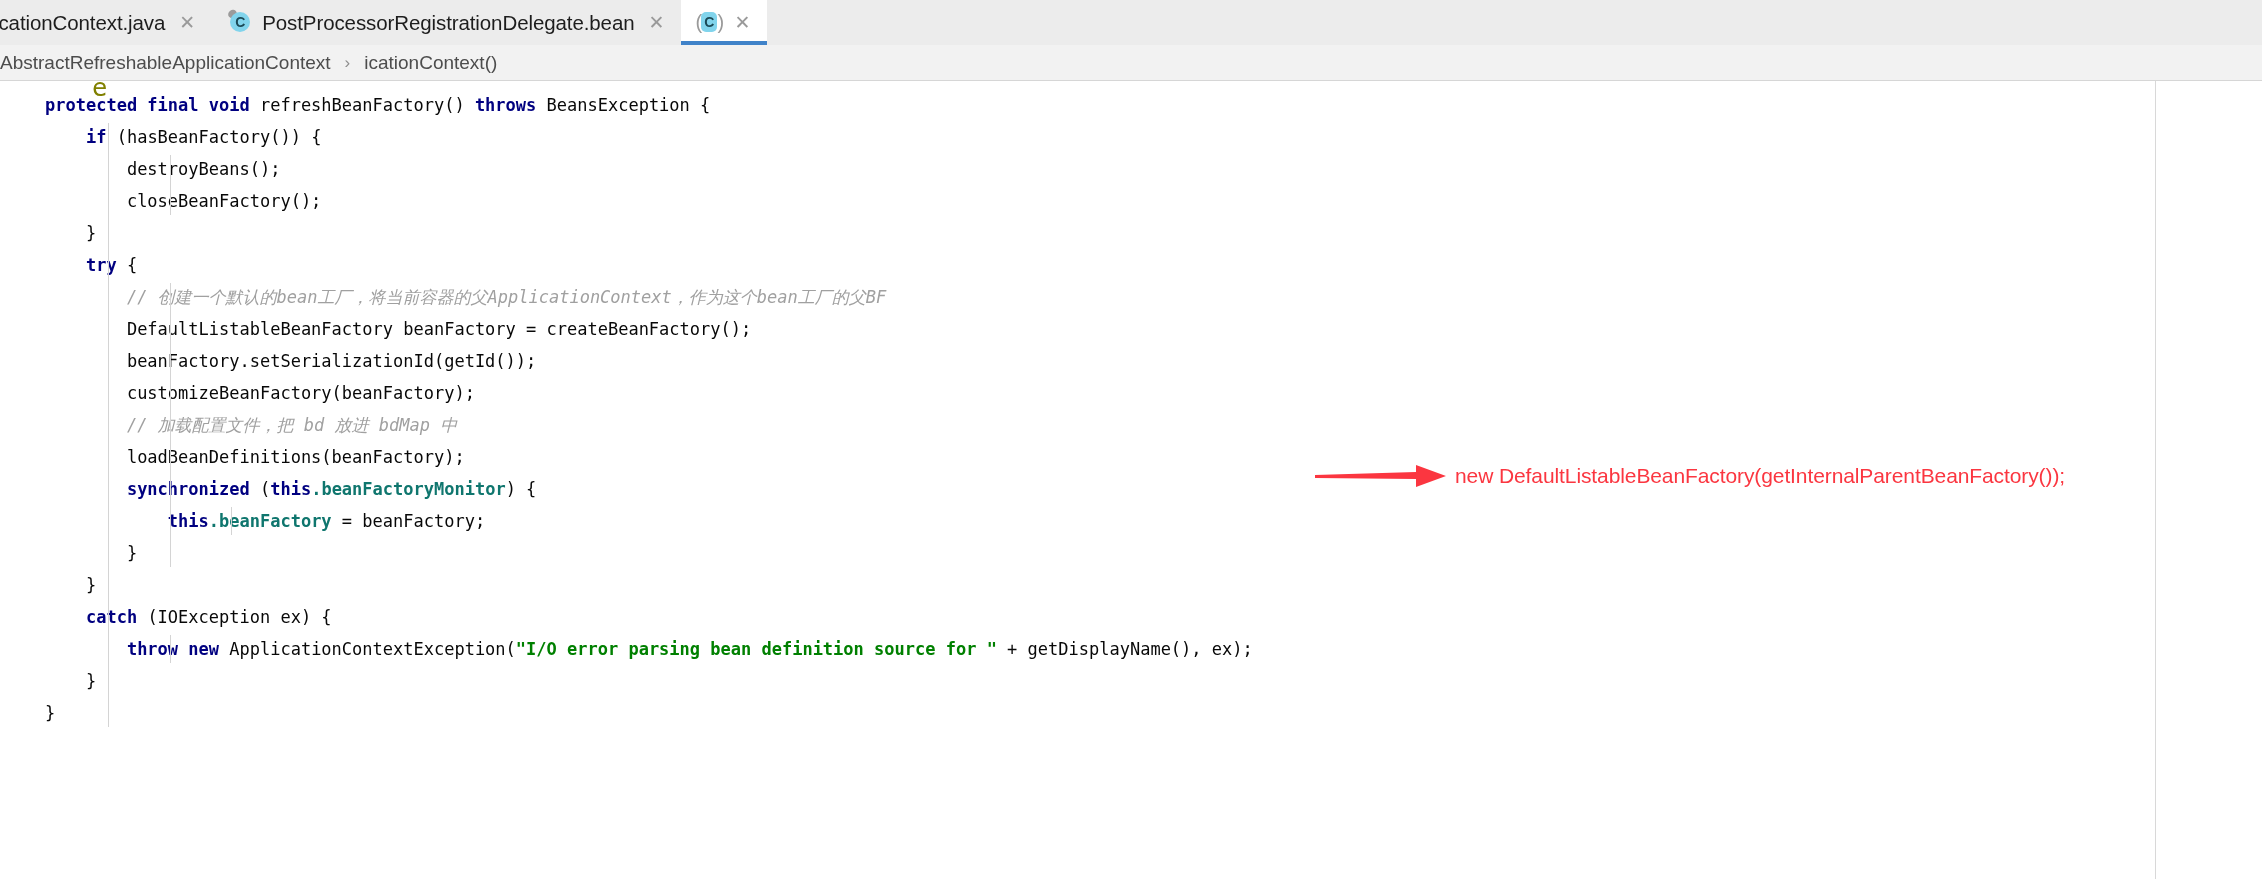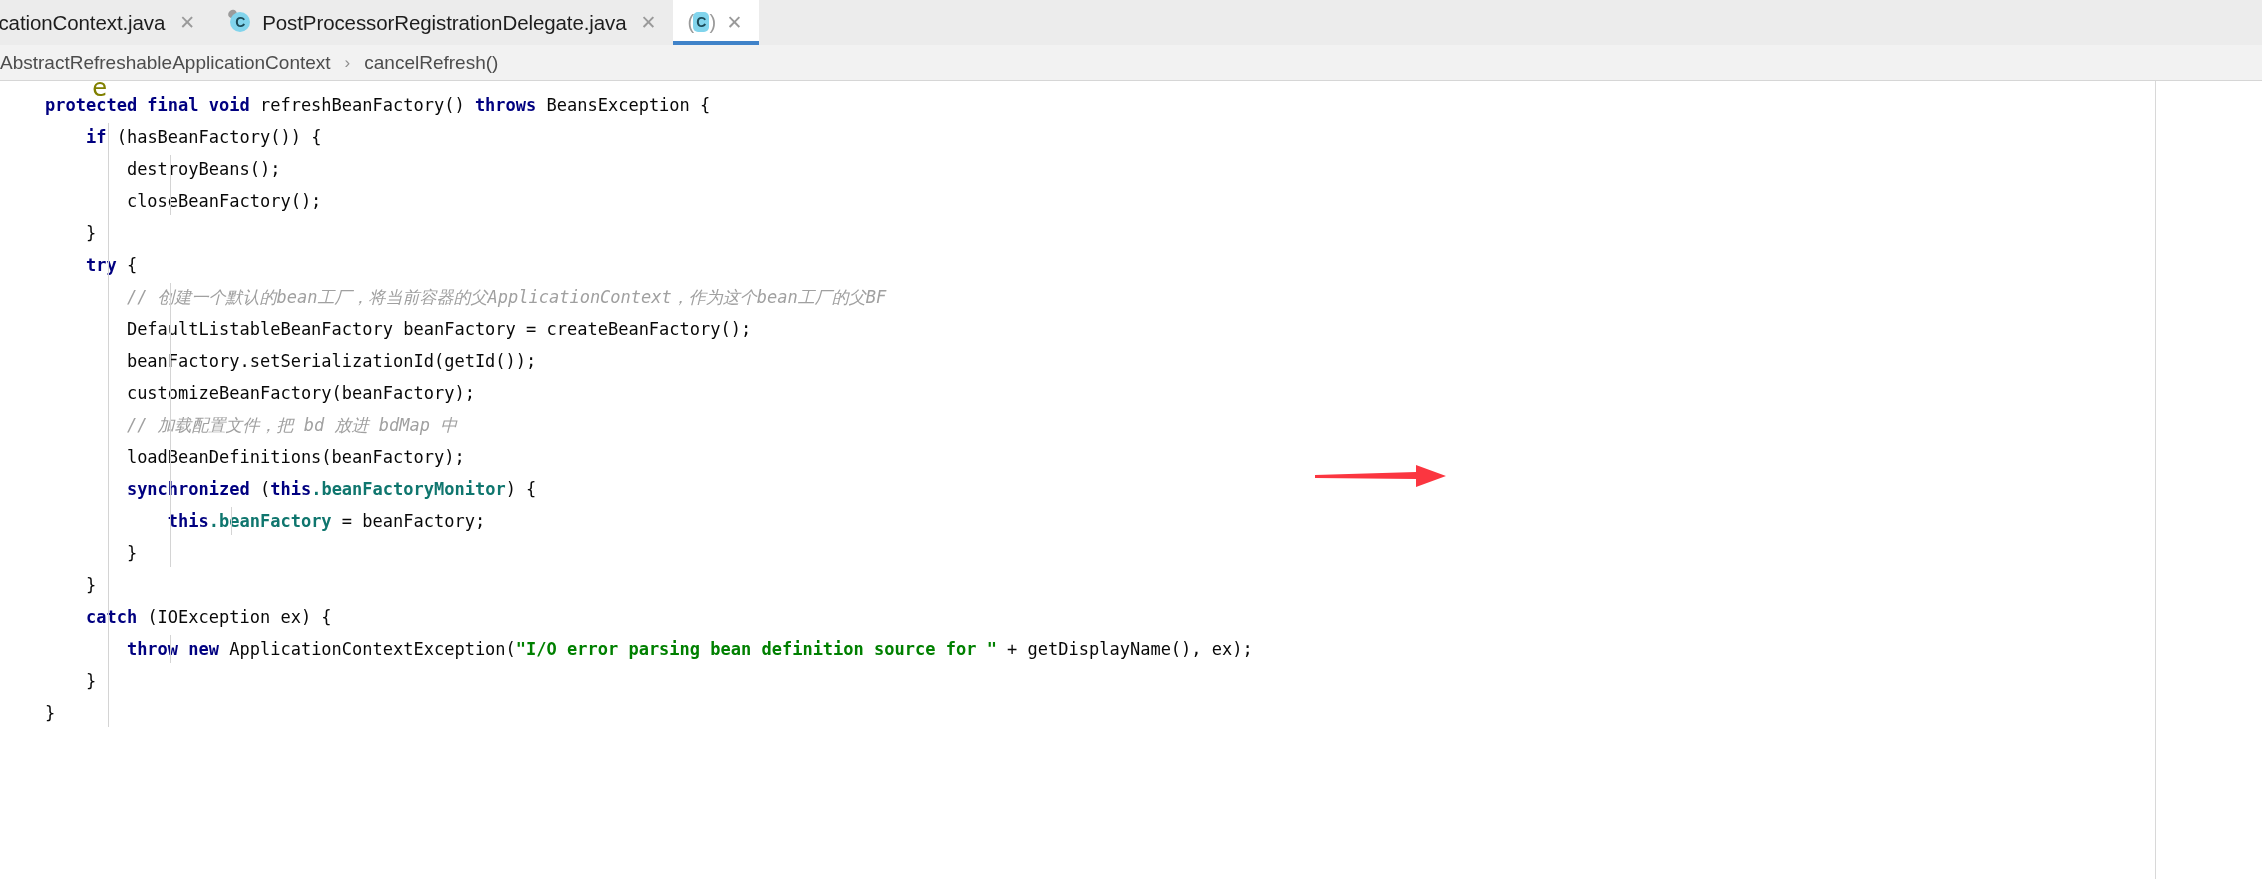--- a/index.html
+++ b/index.html
@@ -218,48 +218,49 @@
   <div class="tab first-clipped">
     <span class="tab-label">icationContext.java</span>
     <span class="tab-close">✕</span>
   </div>
 
   <div class="tab">
     <span class="cls-icon">
       <span class="badge"></span>
       <span class="disc">C</span>
     </span>
-    <span class="tab-label">PostProcessorRegistrationDelegate.java</span>
+    <span class="tab-label">PostProcessorRegistrationDelegate.bean</span>
     <span class="tab-close">✕</span>
   </div>
 
   <div class="tab active">
     <span class="cls-icon abstract">
       <span class="paren-l">(</span>
       <span class="disc">C</span>
       <span class="paren-r">)</span>
     </span>
     <span class="tab-close">✕</span>
   </div>
 </div>
 
 <div class="breadcrumb">
   <span class="crumb">AbstractRefreshableApplicationContext</span>
   <span class="crumb-sep">›</span>
-  <span class="crumb">cancelRefresh()</span>
+  <span class="crumb">icationContext()</span>
 </div>
 
 <div class="editor">
   <div class="right-margin"></div>
   <div class="toppartial">e</div>
   <div class="code" id="code-root"><div class="ln"><span></span><span class="kw">protected final void </span><span class="plain">refreshBeanFactory() </span><span class="kw">throws </span><span class="plain">BeansException {</span></div><div class="ln"><span>    </span><span class="kw">if </span><span class="plain">(hasBeanFactory()) {</span></div><div class="ln"><span>        </span><span class="plain">destroyBeans();</span></div><div class="ln"><span>        </span><span class="plain">closeBeanFactory();</span></div><div class="ln"><span>    </span><span class="plain">}</span></div><div class="ln"><span>    </span><span class="kw">try </span><span class="plain">{</span></div><div class="ln"><span>        </span><span class="cmt">// 创建一个默认的bean工厂，将当前容器的父ApplicationContext，作为这个bean工厂的父BF</span></div><div class="ln"><span>        </span><span class="plain">DefaultListableBeanFactory beanFactory = createBeanFactory();</span></div><div class="ln"><span>        </span><span class="plain">beanFactory.setSerializationId(getId());</span></div><div class="ln"><span>        </span><span class="plain">customizeBeanFactory(beanFactory);</span></div><div class="ln"><span>        </span><span class="cmt">// 加载配置文件，把 bd 放进 bdMap 中</span></div><div class="ln"><span>        </span><span class="plain">loadBeanDefinitions(beanFactory);</span></div><div class="ln"><span>        </span><span class="kw">synchronized </span><span class="plain">(</span><span class="kw">this</span><span class="fld">.beanFactoryMonitor</span><span class="plain">) {</span></div><div class="ln"><span>            </span><span class="kw">this</span><span class="fld">.beanFactory </span><span class="plain">= beanFactory;</span></div><div class="ln"><span>        </span><span class="plain">}</span></div><div class="ln"><span>    </span><span class="plain">}</span></div><div class="ln"><span>    </span><span class="kw">catch </span><span class="plain">(IOException ex) {</span></div><div class="ln"><span>        </span><span class="kw">throw new </span><span class="plain">ApplicationContextException(</span><span class="str">"I/O error parsing bean definition source for "</span><span class="plain"> + getDisplayName(), ex);</span></div><div class="ln"><span>    </span><span class="plain">}</span></div><div class="ln"><span></span><span class="plain">}</span></div></div>
 
   <div class="annot">
     <svg class="annot-arrow" width="132" height="26" viewBox="0 0 132 26">
       <path d="M0 12 L101 9 L101 2 L131 13 L101 24 L101 16 L0 15 Z" fill="#fb3640"></path>
     </svg>
+    <span class="annot-text">new DefaultListableBeanFactory(getInternalParentBeanFactory());</span>
   </div>
 <div class="guide" style="left: 108.4px; top: 42px; height: 604px;"></div>
     <div class="guide" style="left: 169.8px; top: 74px; height: 60px;"></div>
     <div class="guide" style="left: 169.8px; top: 202px; height: 284px;"></div>
     <div class="guide" style="left: 231.2px; top: 426px; height: 28px;"></div>
     <div class="guide" style="left: 169.8px; top: 554px; height: 28px;"></div>
   </div>
 
 </body></html>

